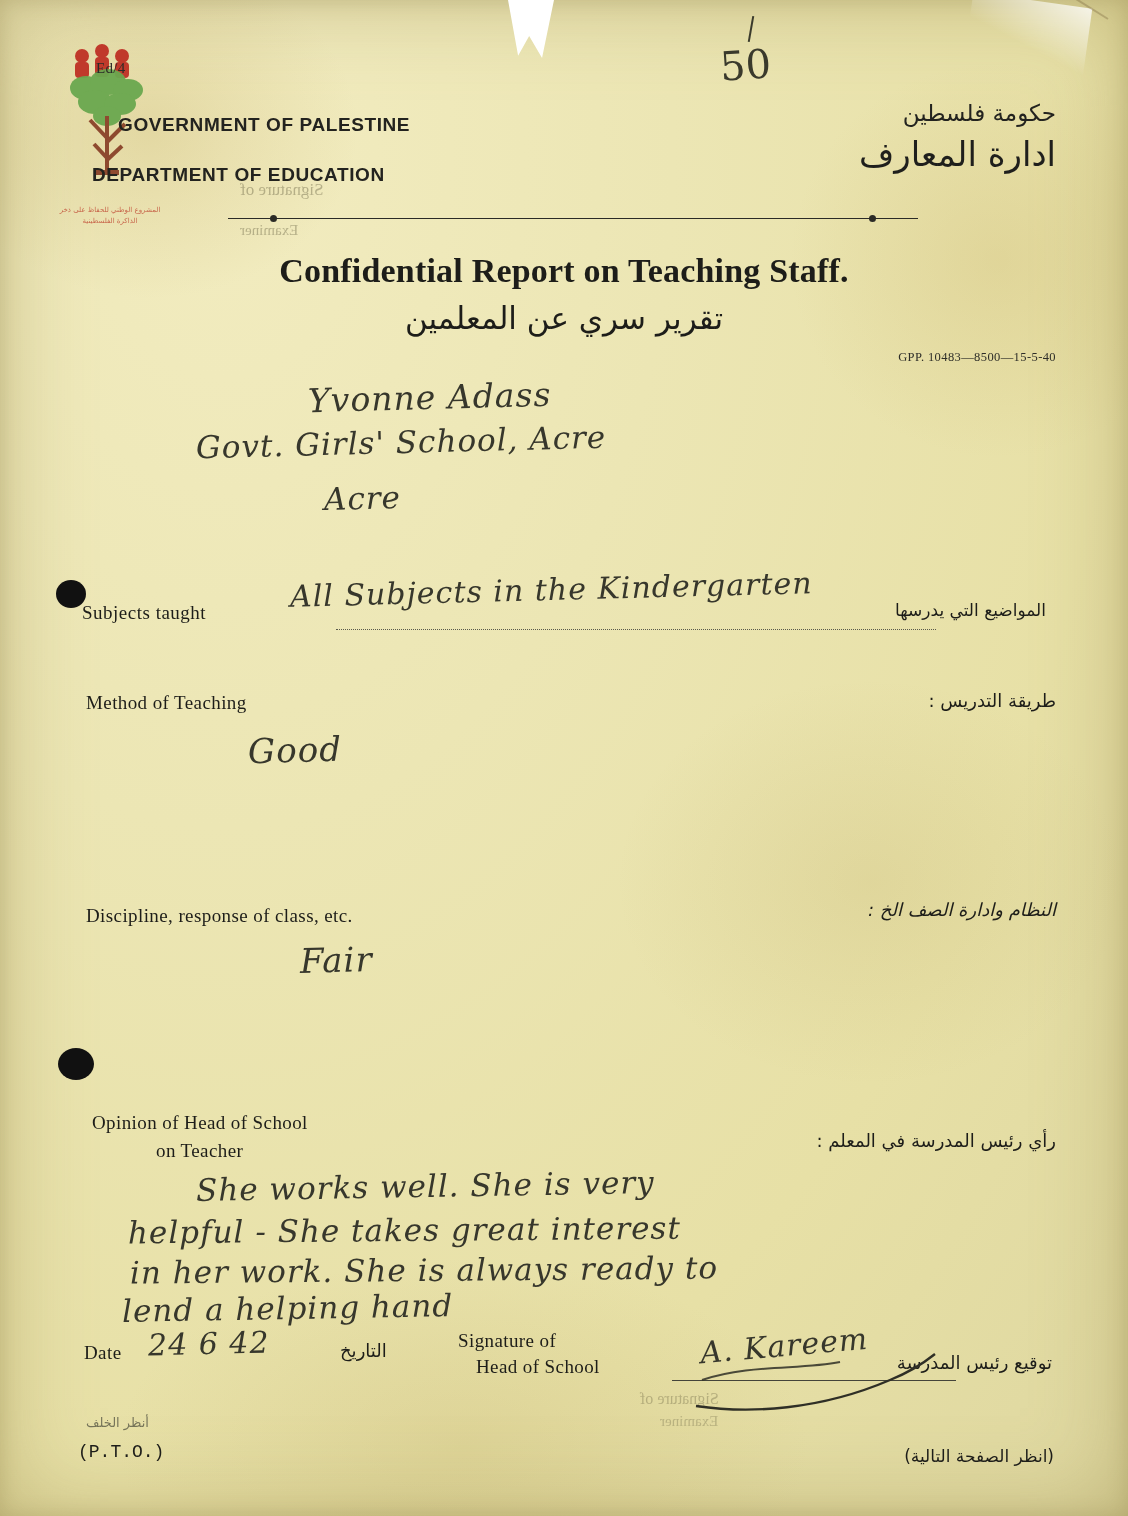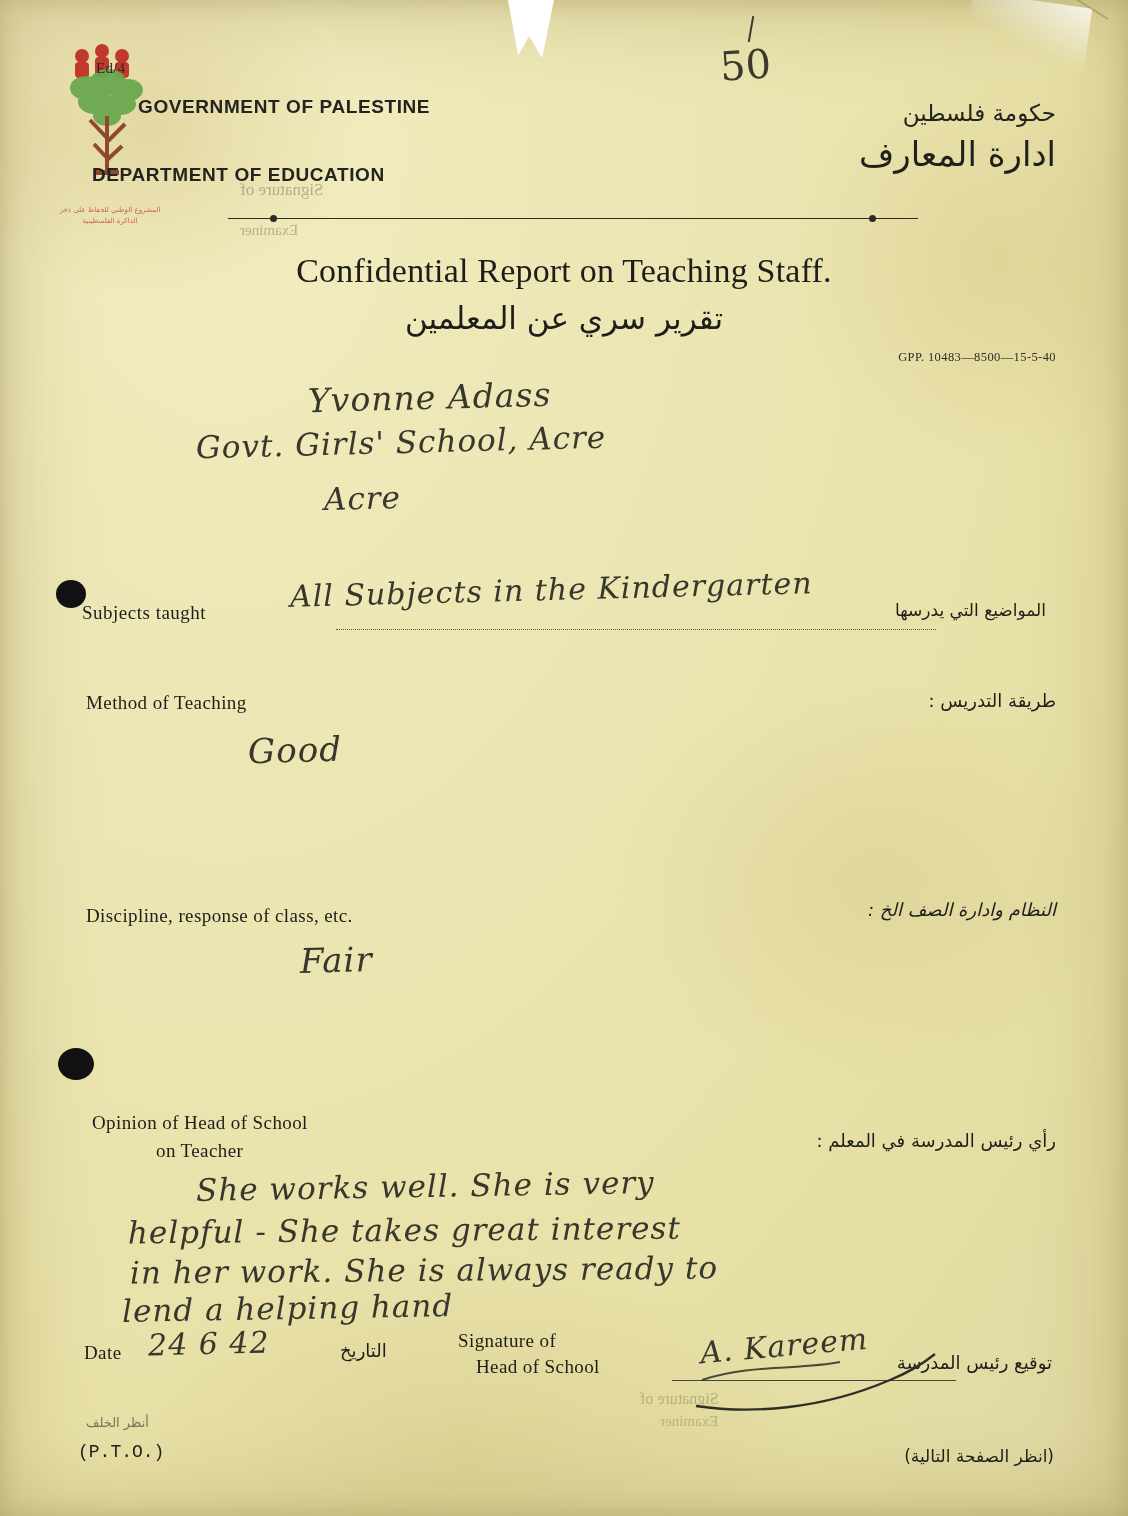--- a/index.html
+++ b/index.html
@@ -85,21 +85,21 @@
   }
   .gov-line1, .gov-line2 {
     position: absolute;
     left: 118px;
     font-family: "Liberation Sans", sans-serif;
     font-weight: bold;
     font-size: 19px;
     letter-spacing: 0.6px;
     color: #23231f;
   }
-  .gov-line1 { top: 96px; margin-left: 20px; }
+  .gov-line1 { top: 114px; }
   .gov-line2 { top: 164px; left: 92px; }
 
   .ar-gov {
     position: absolute;
     right: 72px; top: 100px;
     direction: rtl;
     font-family: "DejaVu Sans", sans-serif;
     font-size: 23px;
     color: #23231f;
     letter-spacing: 1px;
@@ -128,21 +128,21 @@
     border-radius: 50%;
   }
   .rule-top::before { left: 42px; }
   .rule-top::after { right: 42px; }
 
   .title-en {
     position: absolute;
     left: 0; right: 0; top: 252px;
     text-align: center;
     font-family: "Liberation Serif", serif;
-    font-weight: normal;
+    font-weight: bold;
     font-size: 34px;
     color: #1d1d19;
     letter-spacing: 0.2px;
   }
   .title-ar {
     position: absolute;
     left: 0; right: 0; top: 300px;
     text-align: center;
     direction: rtl;
     font-family: "DejaVu Sans", sans-serif;

